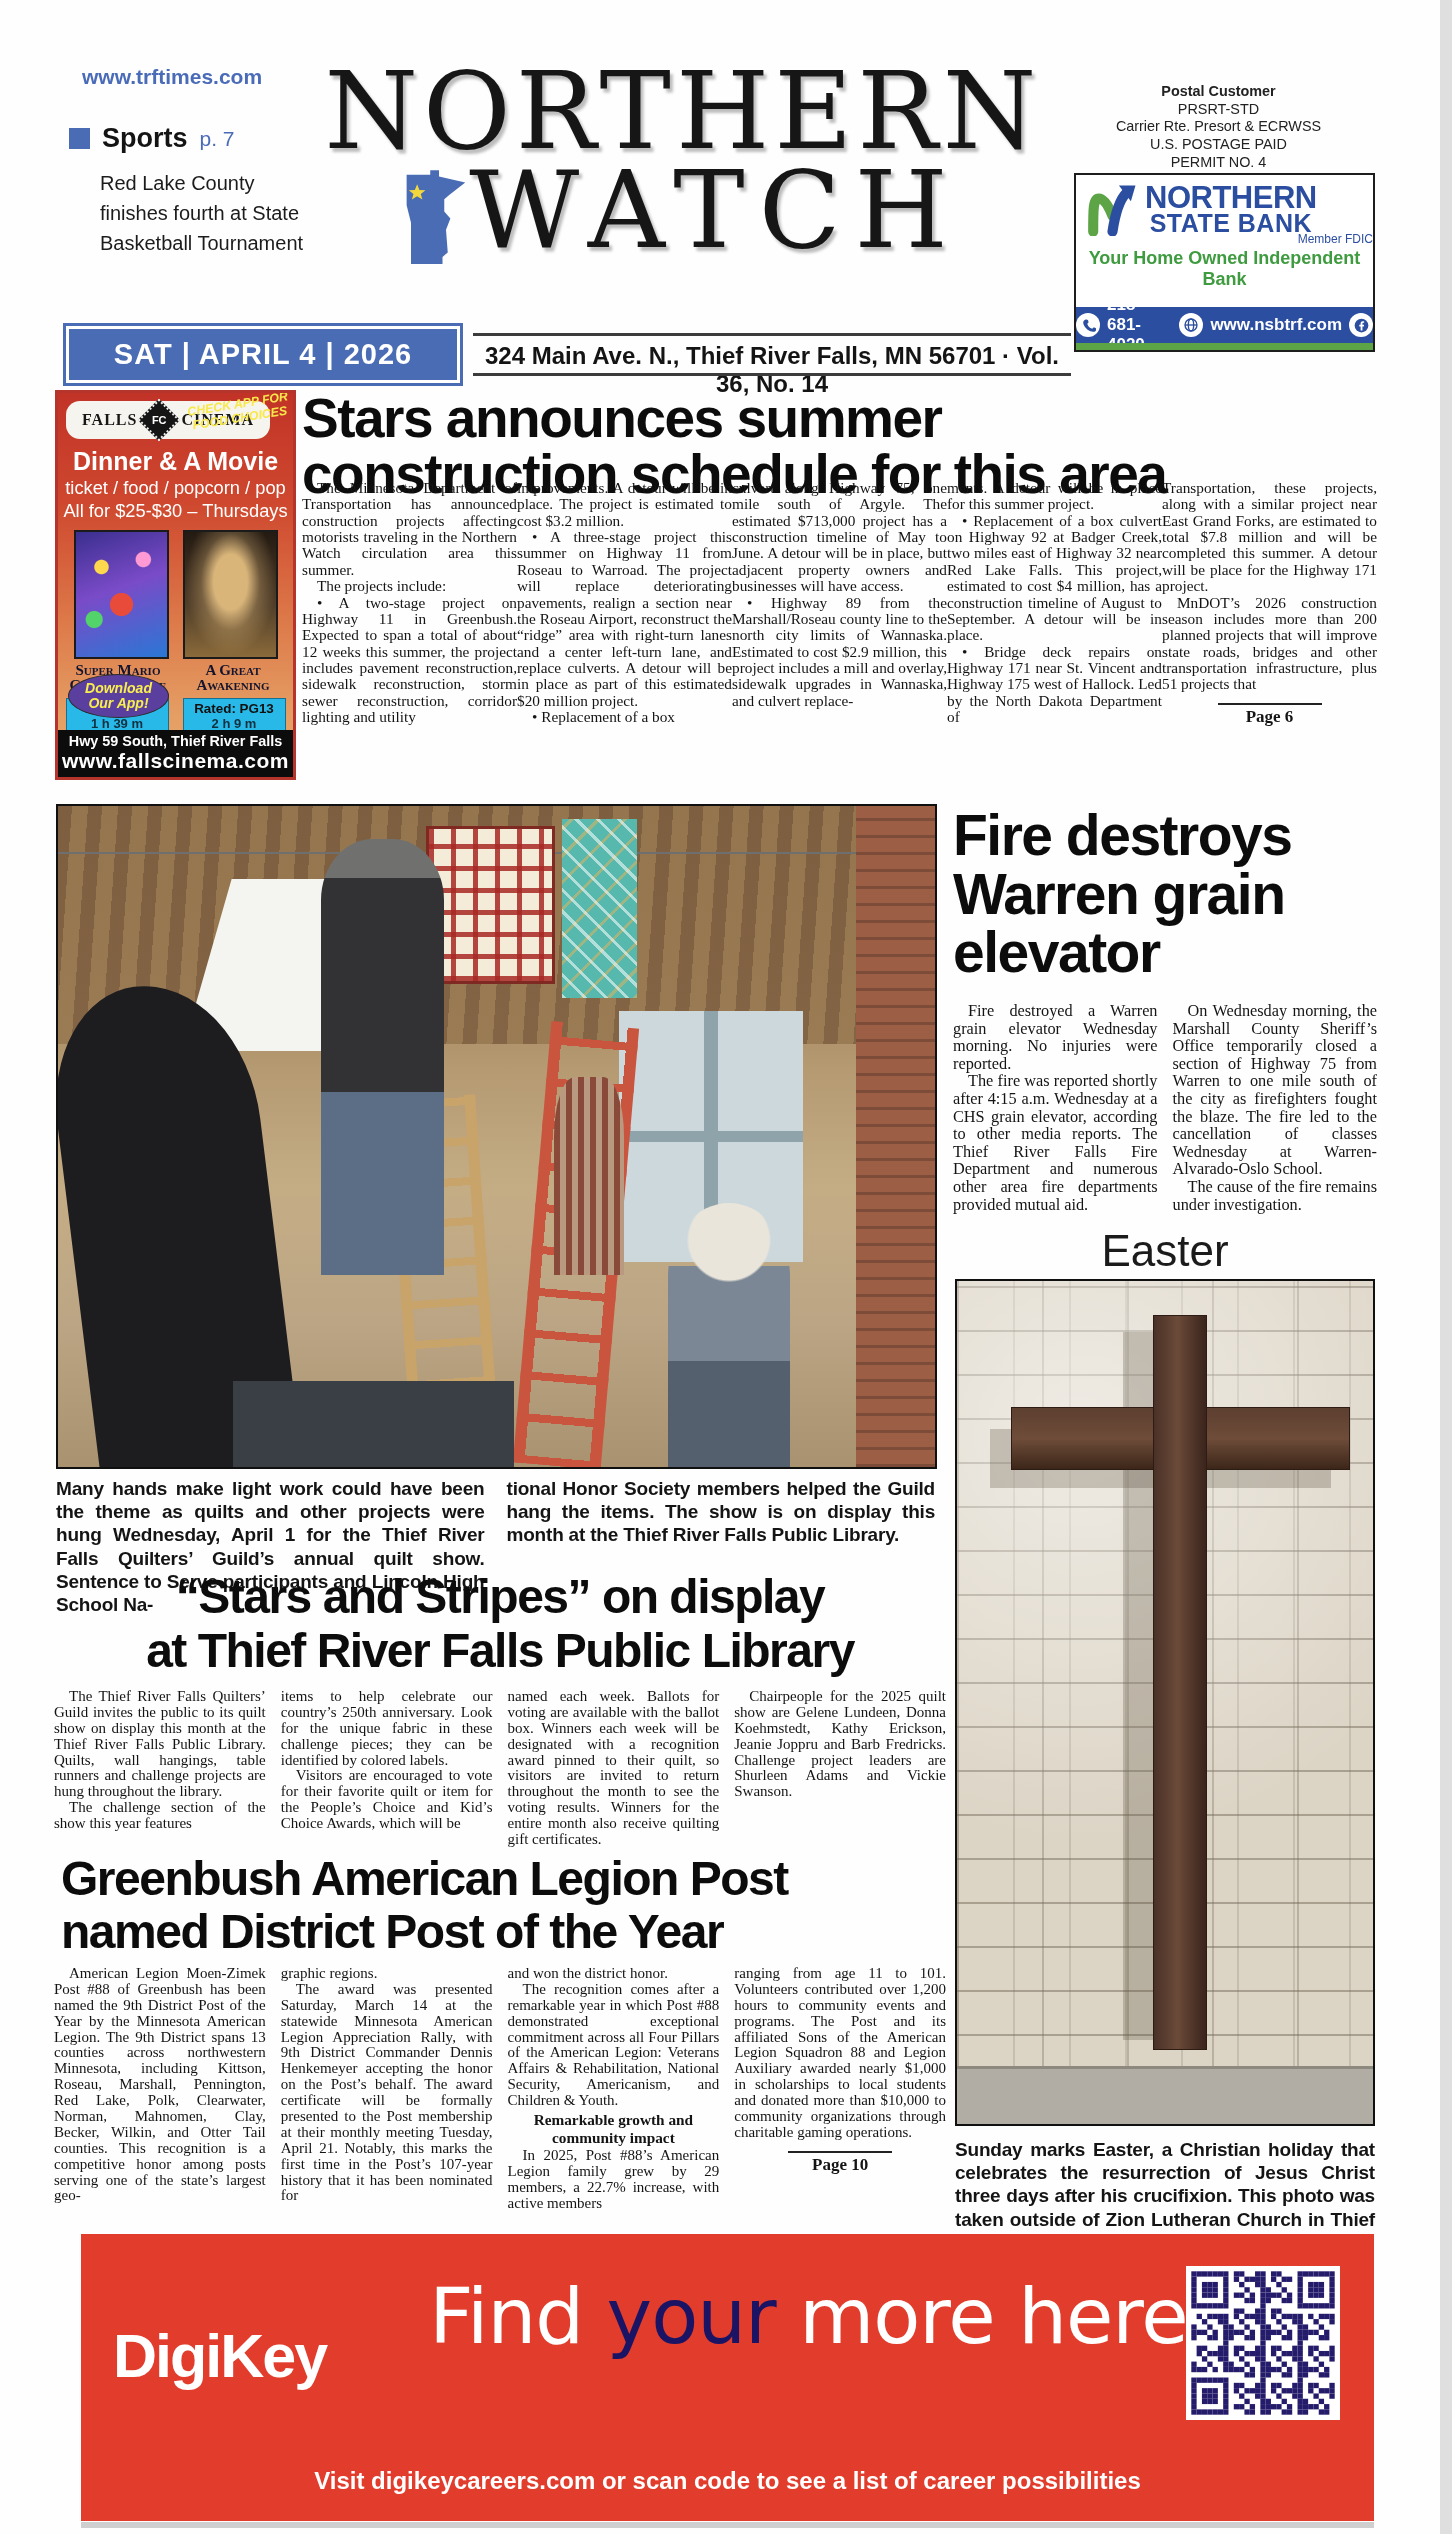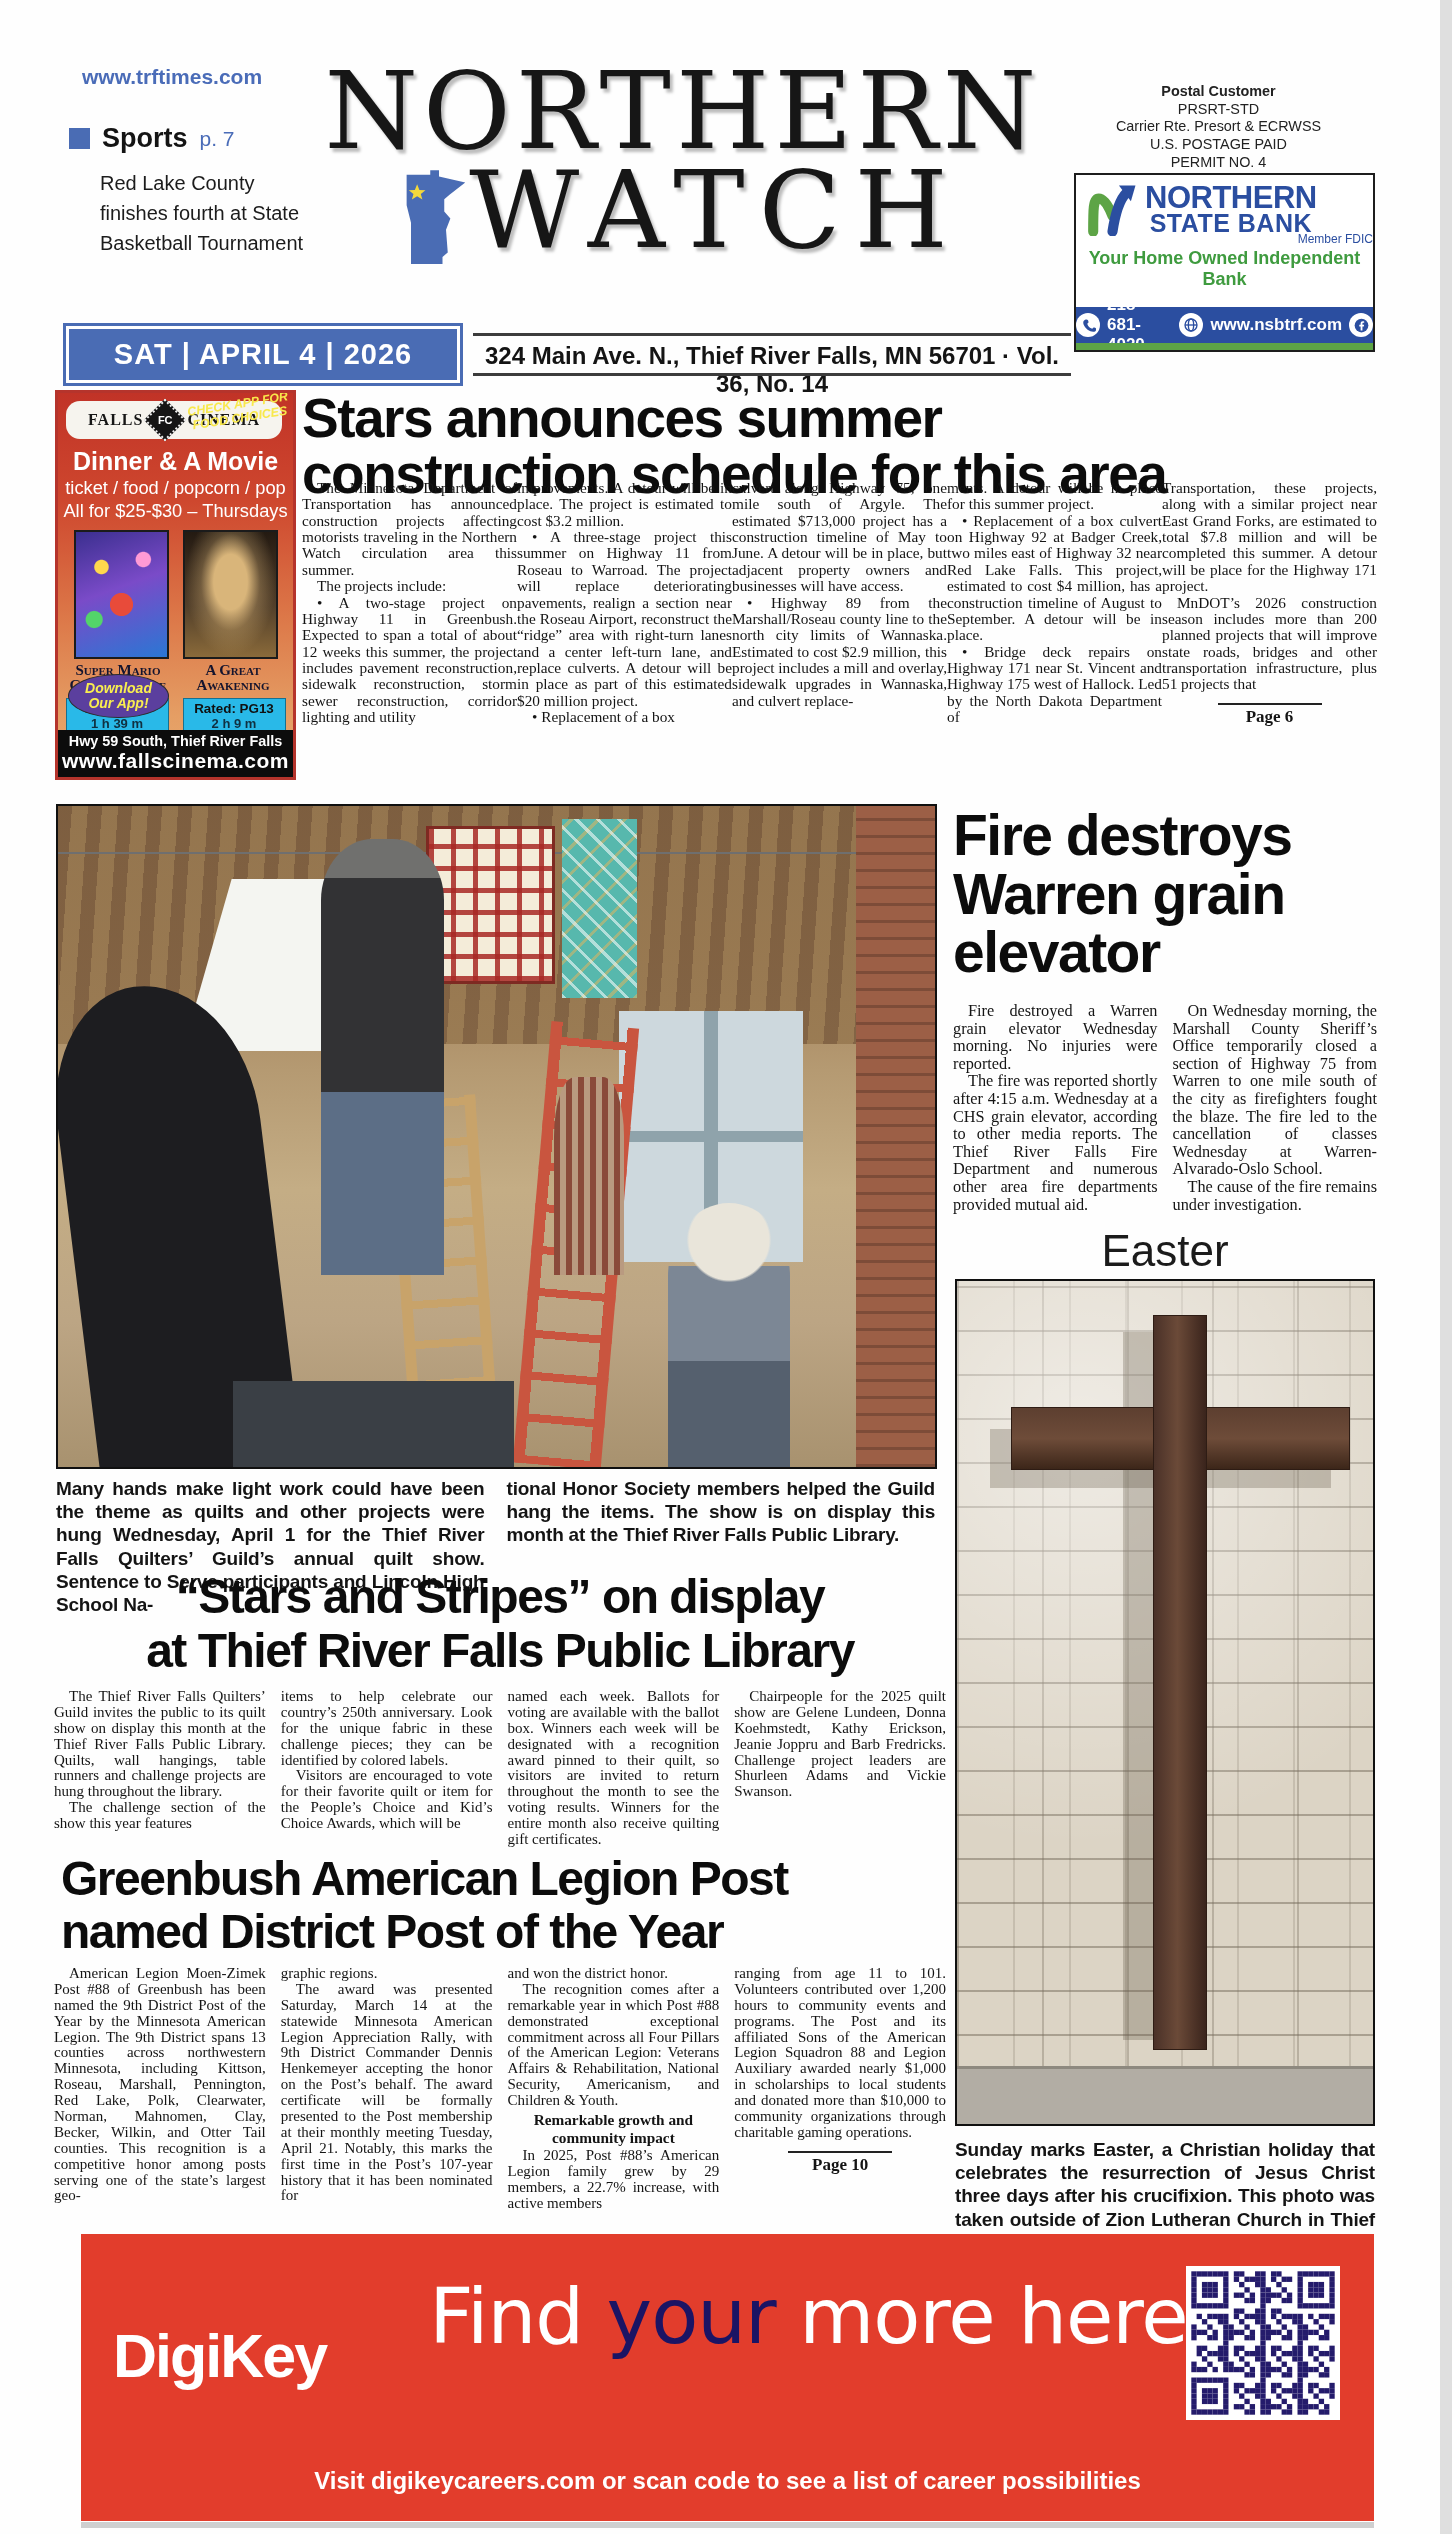--- a/index.html
+++ b/index.html
@@ -56,21 +56,21 @@
             font-family:"Liberation Sans",sans-serif;font-weight:700;font-size:29px;color:#fff;letter-spacing:1px;}
   .addr-rule{left:473px;width:598px;height:3px;background:#3c3c3c;}
   .addr-line{left:473px;top:342px;width:598px;text-align:center;font-family:"Liberation Sans",sans-serif;
              font-weight:700;font-size:24px;color:#141414;}
 
   
   .cinema{left:55px;top:390px;width:241px;height:390px;border:3px solid #b5342c;box-sizing:border-box;
           background:linear-gradient(180deg,#c13327 0%,#ce472e 28%,#dc7748 58%,#e59e64 84%,#e8ab70 100%);
           overflow:hidden;font-family:"Liberation Sans",sans-serif;}
   .cin-brand{display:inline-flex;align-items:center;gap:5px;background:#f6f4ee;border-radius:14px;
-             margin:8px 0 0 8px;padding:2px 22px;}
+             margin:8px 0 0 8px;padding:2px 16px;}
   .cin-brand-word{font-family:"Liberation Serif",serif;font-weight:700;font-size:16px;letter-spacing:1px;color:#161616;}
   .fc-diamond{width:26px;height:26px;background:#151515;transform:rotate(45deg);border:2px dotted #efefef;
               display:flex;align-items:center;justify-content:center;margin:2px;}
   .fc-diamond span{transform:rotate(-45deg);color:#fff;font-weight:700;font-size:11px;}
   .cin-appnote{position:absolute;right:3px;top:5px;transform:rotate(-9deg);text-align:center;
                color:#f8e84b;font-weight:700;font-style:italic;font-size:12.4px;line-height:1.1;}
   .cin-appnote .para{margin:0;text-indent:0;}
   .cin-title{text-align:center;color:#fff;font-weight:700;font-size:25px;margin-top:8px;}
   .cin-sub{text-align:center;color:#fff;font-size:18.3px;margin-top:1px;}
   .cin-posters{display:flex;justify-content:center;gap:14px;margin-top:8px;}

